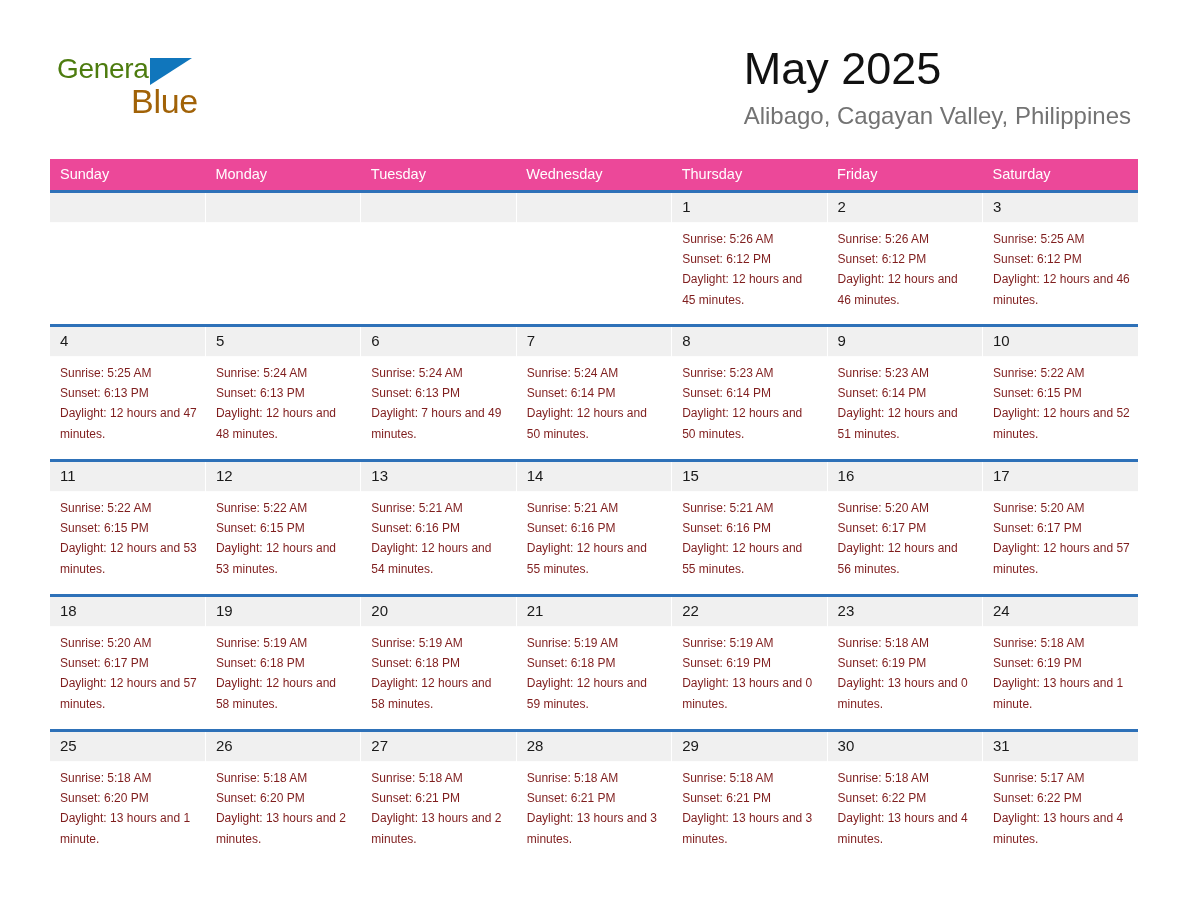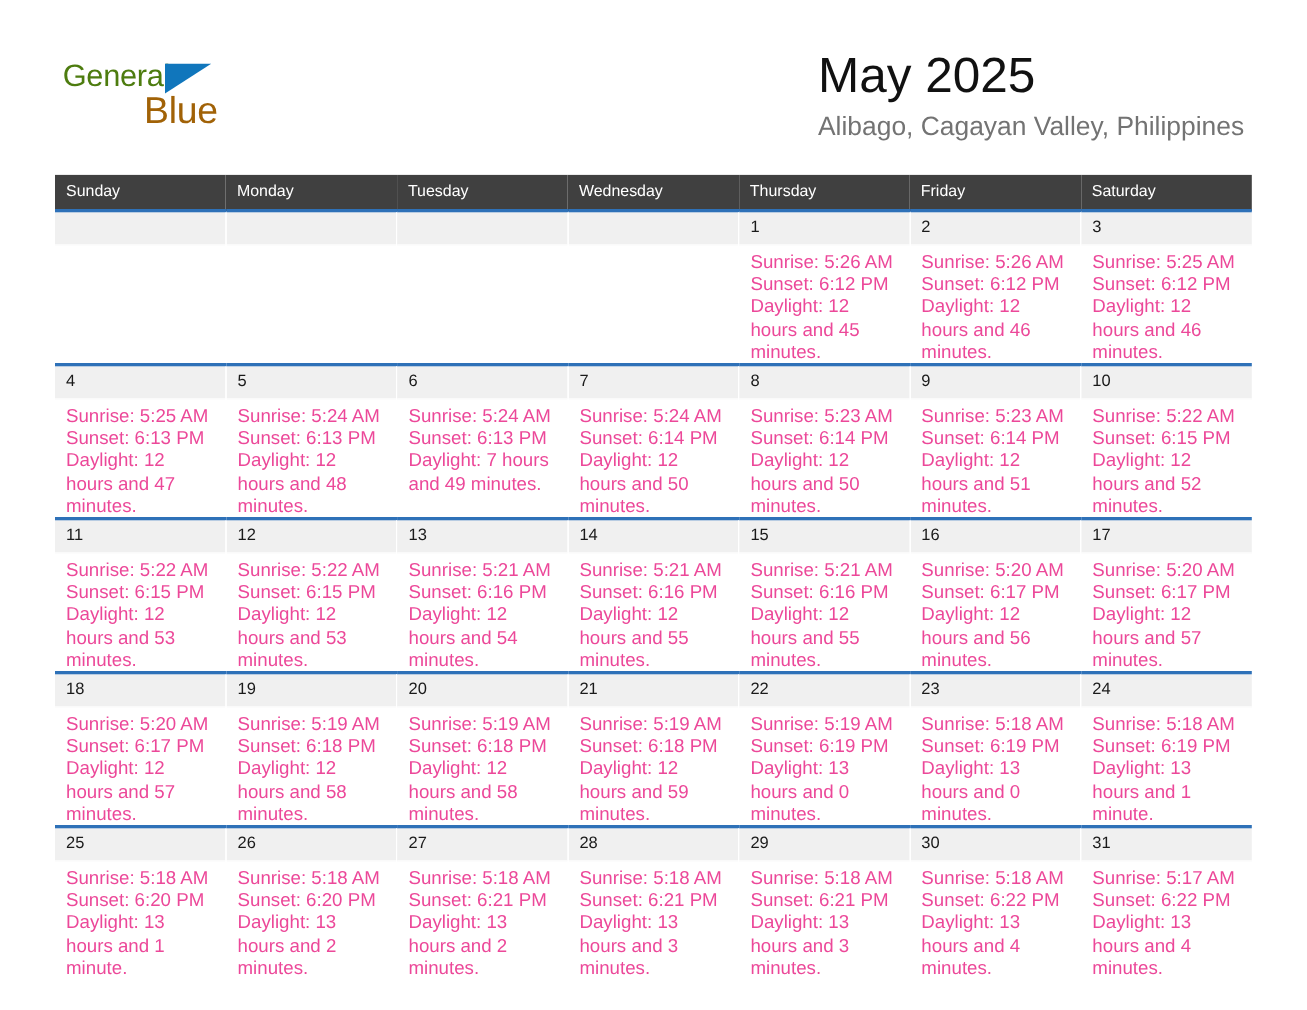--- a/index.html
+++ b/index.html
@@ -98,21 +98,21 @@
   }
 
   table.cal {
     border-collapse: collapse;
     table-layout: fixed;
     width: 1088px;
   }
   table.cal col { width: 155.43px; }
 
   thead th {
-    background: #404040;
+    background: #ec4899;
     color: #ffffff;
     font-size: 14.5px;
     font-weight: normal;
     text-align: left;
     padding: 7px 0 8px 10px;
     height: 16px;
     border: none;
   }
 
   tbody td {
@@ -136,23 +136,23 @@
     padding: 5px 0 6px 10px;
     border-bottom: 1px solid #fdfdfd;
     min-height: 18px;
   }
   td.empty .daynum {
     color: transparent;
   }
 
   .detail {
     padding: 6px 8px 0 10px;
-    font-size: 17px;
+    font-size: 12px;
     line-height: 20.2px;
-    color: #ec4899;
+    color: #7f1d1d;
   }
   .detail div { white-space: nowrap; }
   .detail .daylight { white-space: normal; }
 </style>
 </head>
 <body>
 
 <div class="page">
 
   <div class="header">

